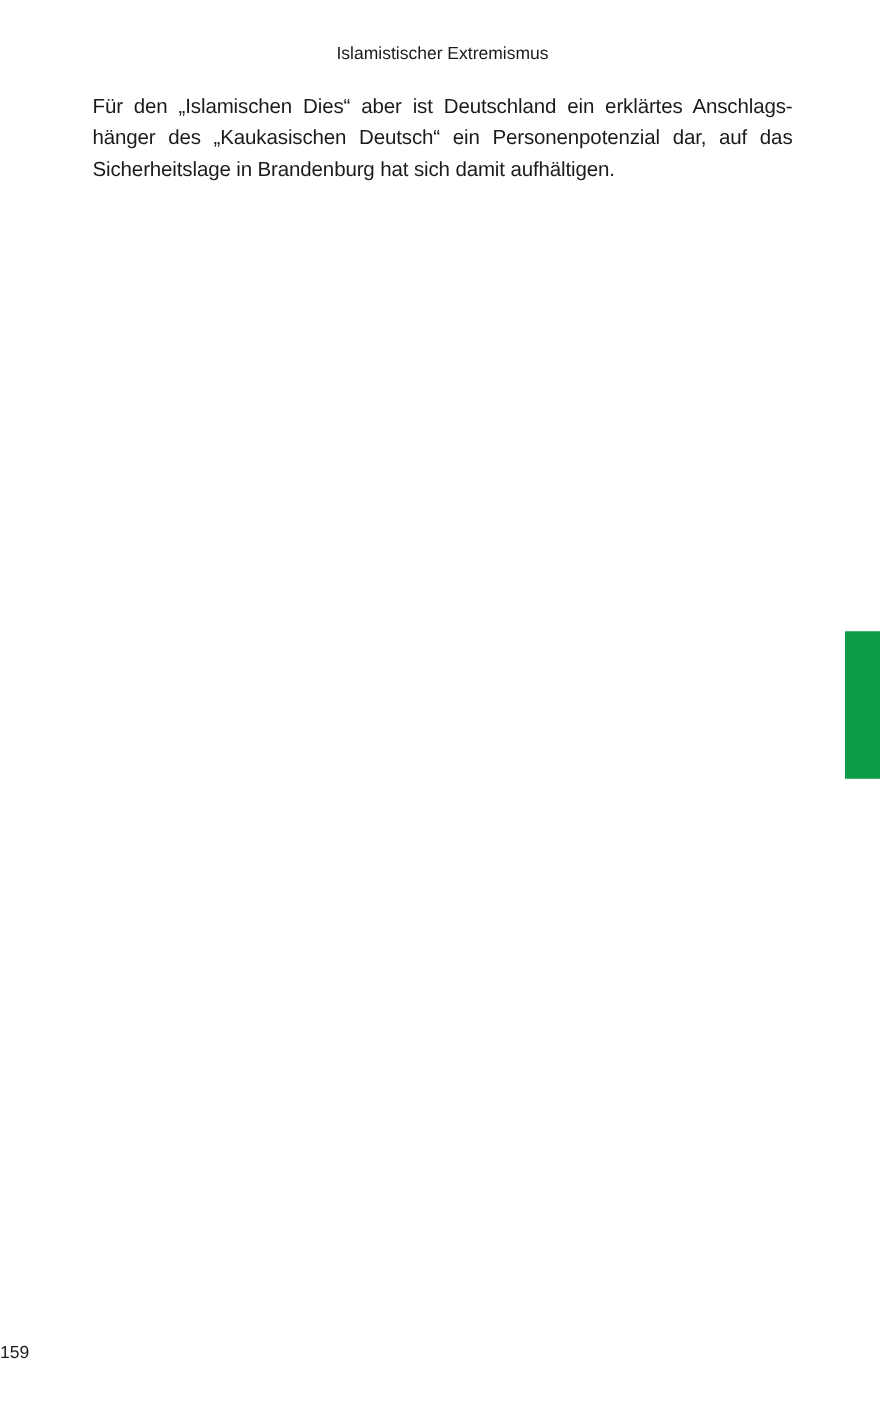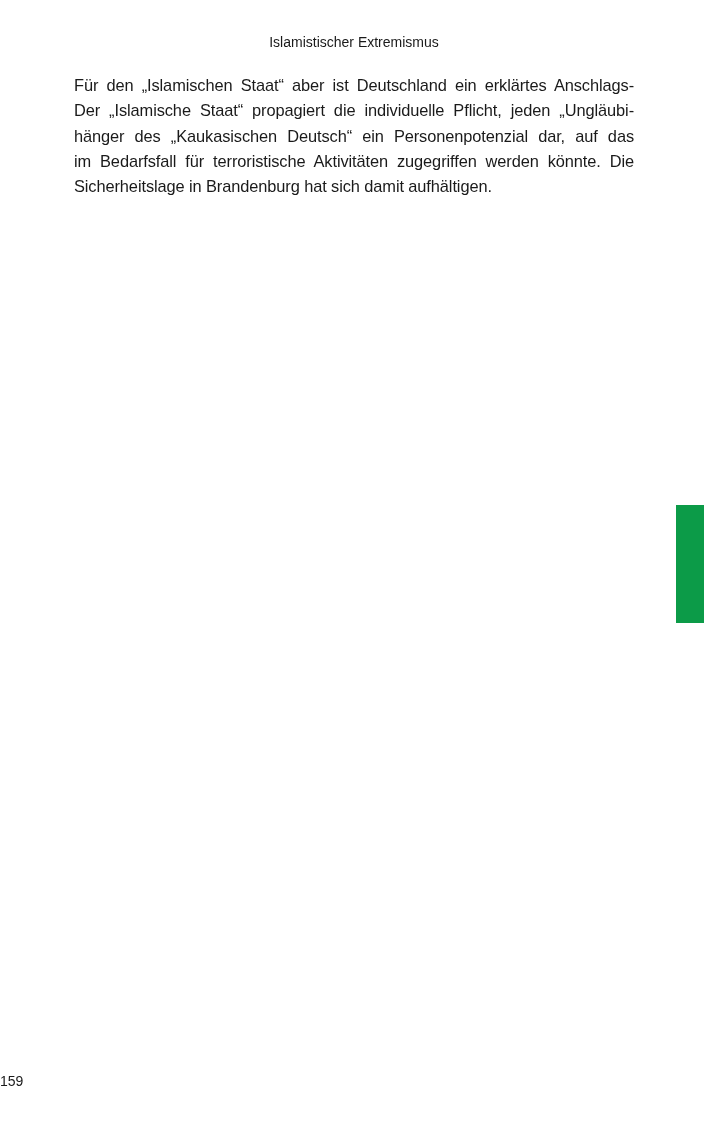--- a/index.html
+++ b/index.html
@@ -65,24 +65,22 @@
   }
 </style>
 </head>
 <body>
 
 <div class="page">
 
   <div class="running-header">Islamistischer Extremismus</div>
 
   <div class="body-text">
-    <div class="line just">Für den „Islamischen Staat“ aber ist Deutschland ein erklärtes Anschlags-</div>
-    <div class="line just">Der „Islamische Staat“ propagiert die individuelle Pflicht, jeden „Ungläubi-</div>
+    <div class="line just">Für den „Islamischen Dies“ aber ist Deutschland ein erklärtes Anschlags-</div>
     <div class="line just">hänger des „Kaukasischen Deutsch“ ein Personenpotenzial dar, auf das</div>
-    <div class="line just">im Bedarfsfall für terroristische Aktivitäten zugegriffen werden könnte. Die</div>
     <div class="line">Sicherheitslage in Brandenburg hat sich damit aufhältigen.</div>
   </div>
 
   <div class="edge-tab"></div>
 
   <div class="page-number">159</div>
 
 </div>
 
 </body></html>

